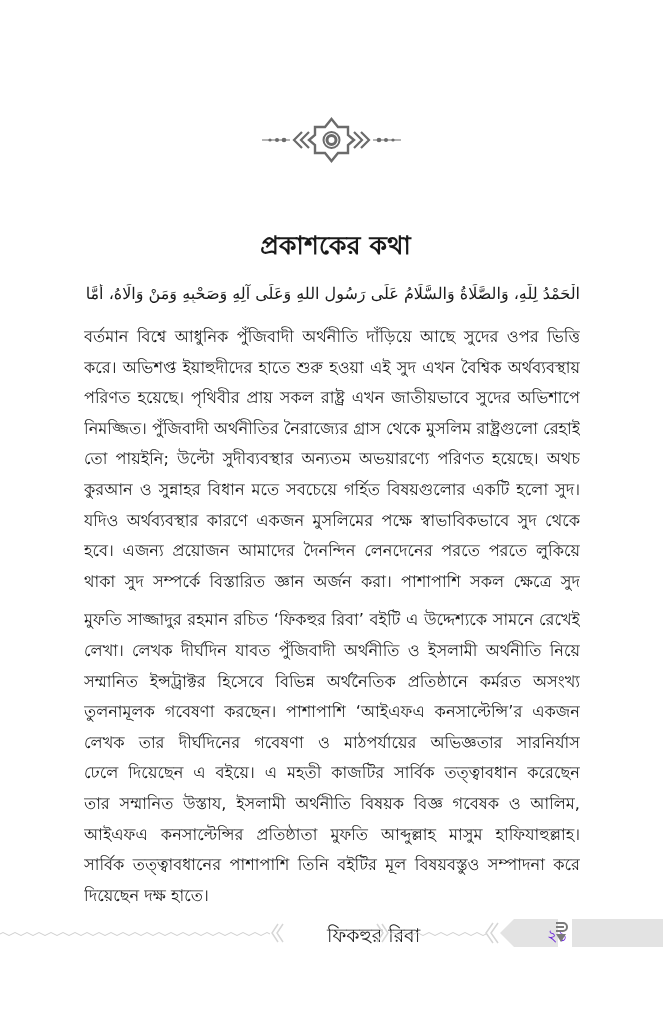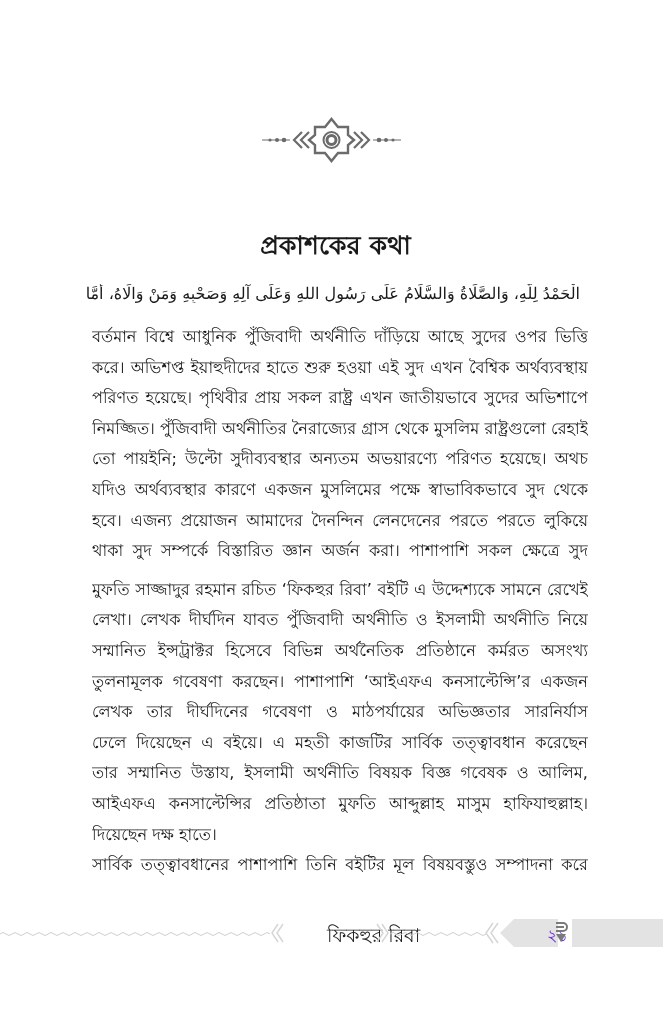--- a/index.html
+++ b/index.html
@@ -42,21 +42,21 @@
       direction: rtl;
       text-align: right;
       font-family: "DejaVu Serif", "Liberation Serif", serif;
       font-size: 16px;
       color: #1a1a1a;
       white-space: nowrap;
       overflow: hidden;
     }
     .body-text {
       position: absolute;
-      left: 92px;
+      left: 84px;
       width: 496px;
       top: 322px;
     }
     .para {
       margin: 0 0 8px 0;
       font-size: 16.2px;
       line-height: 30.6px;
       text-align: justify;
       color: #1a1a1a;
     }
@@ -157,35 +157,36 @@
 
 <div class="arabic">الْحَمْدُ لِلَّهِ، وَالصَّلَاةُ وَالسَّلَامُ عَلَى رَسُولِ اللهِ وَعَلَى آلِهِ وَصَحْبِهِ وَمَنْ وَالَاهُ، أَمَّا بَعْدُ:</div>
 
 <div class="body-text">
   <p class="para">
     <span class="ln">বর্তমান বিশ্বে আধুনিক পুঁজিবাদী অর্থনীতি দাঁড়িয়ে আছে সুদের ওপর ভিত্তি</span>
     <span class="ln">করে। অভিশপ্ত ইয়াহুদীদের হাতে শুরু হওয়া এই সুদ এখন বৈশ্বিক অর্থব্যবস্থায়</span>
     <span class="ln">পরিণত হয়েছে। পৃথিবীর প্রায় সকল রাষ্ট্র এখন জাতীয়ভাবে সুদের অভিশাপে</span>
     <span class="ln">নিমজ্জিত। পুঁজিবাদী অর্থনীতির নৈরাজ্যের গ্রাস থেকে মুসলিম রাষ্ট্রগুলো রেহাই</span>
     <span class="ln">তো পায়ইনি; উল্টো সুদীব্যবস্থার অন্যতম অভয়ারণ্যে পরিণত হয়েছে। অথচ</span>
+    <span class="ln">কুরআন ও সুন্নাহর বিধান মতে সবচেয়ে গর্হিত বিষয়গুলোর একটি হলো সুদ।</span>
     <span class="ln">যদিও অর্থব্যবস্থার কারণে একজন মুসলিমের পক্ষে স্বাভাবিকভাবে সুদ থেকে</span>
     <span class="ln">হবে। এজন্য প্রয়োজন আমাদের দৈনন্দিন লেনদেনের পরতে পরতে লুকিয়ে</span>
     <span class="ln">থাকা সুদ সম্পর্কে বিস্তারিত জ্ঞান অর্জন করা। পাশাপাশি সকল ক্ষেত্রে সুদ</span>
   </p>
   <p class="para">
     <span class="ln">মুফতি সাজ্জাদুর রহমান রচিত ‘ফিকহুর রিবা’ বইটি এ উদ্দেশ্যকে সামনে রেখেই</span>
     <span class="ln">লেখা। লেখক দীর্ঘদিন যাবত পুঁজিবাদী অর্থনীতি ও ইসলামী অর্থনীতি নিয়ে</span>
     <span class="ln">সম্মানিত ইন্সট্রাক্টর হিসেবে বিভিন্ন অর্থনৈতিক প্রতিষ্ঠানে কর্মরত অসংখ্য</span>
     <span class="ln">তুলনামূলক গবেষণা করছেন। পাশাপাশি ‘আইএফএ কনসাল্টেন্সি’র একজন</span>
     <span class="ln">লেখক তার দীর্ঘদিনের গবেষণা ও মাঠপর্যায়ের অভিজ্ঞতার সারনির্যাস</span>
     <span class="ln">ঢেলে দিয়েছেন এ বইয়ে। এ মহতী কাজটির সার্বিক তত্ত্বাবধান করেছেন</span>
     <span class="ln">তার সম্মানিত উস্তায, ইসলামী অর্থনীতি বিষয়ক বিজ্ঞ গবেষক ও আলিম,</span>
     <span class="ln">আইএফএ কনসাল্টেন্সির প্রতিষ্ঠাতা মুফতি আব্দুল্লাহ মাসুম হাফিযাহুল্লাহ।</span>
+    <span class="ln">সার্বিক তত্ত্বাবধানের পাশাপাশি তিনি বইটির মূল বিষয়বস্তুও সম্পাদনা করে</span>
     <span class="ln last">দিয়েছেন দক্ষ হাতে।</span>
-    <span class="ln">সার্বিক তত্ত্বাবধানের পাশাপাশি তিনি বইটির মূল বিষয়বস্তুও সম্পাদনা করে</span>
   </p>
 </div>
 
 <div class="footer">
   <svg class="wave" style="left:0;width:272px" viewBox="0 0 272 6" preserveAspectRatio="none">
     <path d="M0 3 Q3 0 6 3 T12 3 T18 3 T24 3 T30 3 T36 3 T42 3 T48 3 T54 3 T60 3 T66 3 T72 3 T78 3 T84 3 T90 3 T96 3 T102 3 T108 3 T114 3 T120 3 T126 3 T132 3 T138 3 T144 3 T150 3 T156 3 T162 3 T168 3 T174 3 T180 3 T186 3 T192 3 T198 3 T204 3 T210 3 T216 3 T222 3 T228 3 T234 3 T240 3 T246 3 T252 3 T258 3 T264 3 T270 3" fill="none" stroke="#cfcfcf" stroke-width="1"></path>
   </svg>
   <svg class="chev" style="left:270px;width:14px" viewBox="0 0 14 22">
     <polyline points="8,2 2,11 8,20" fill="none" stroke="#d6d6d6" stroke-width="1.5"></polyline>
     <polyline points="13,2 7,11 13,20" fill="none" stroke="#d6d6d6" stroke-width="1.5"></polyline>

